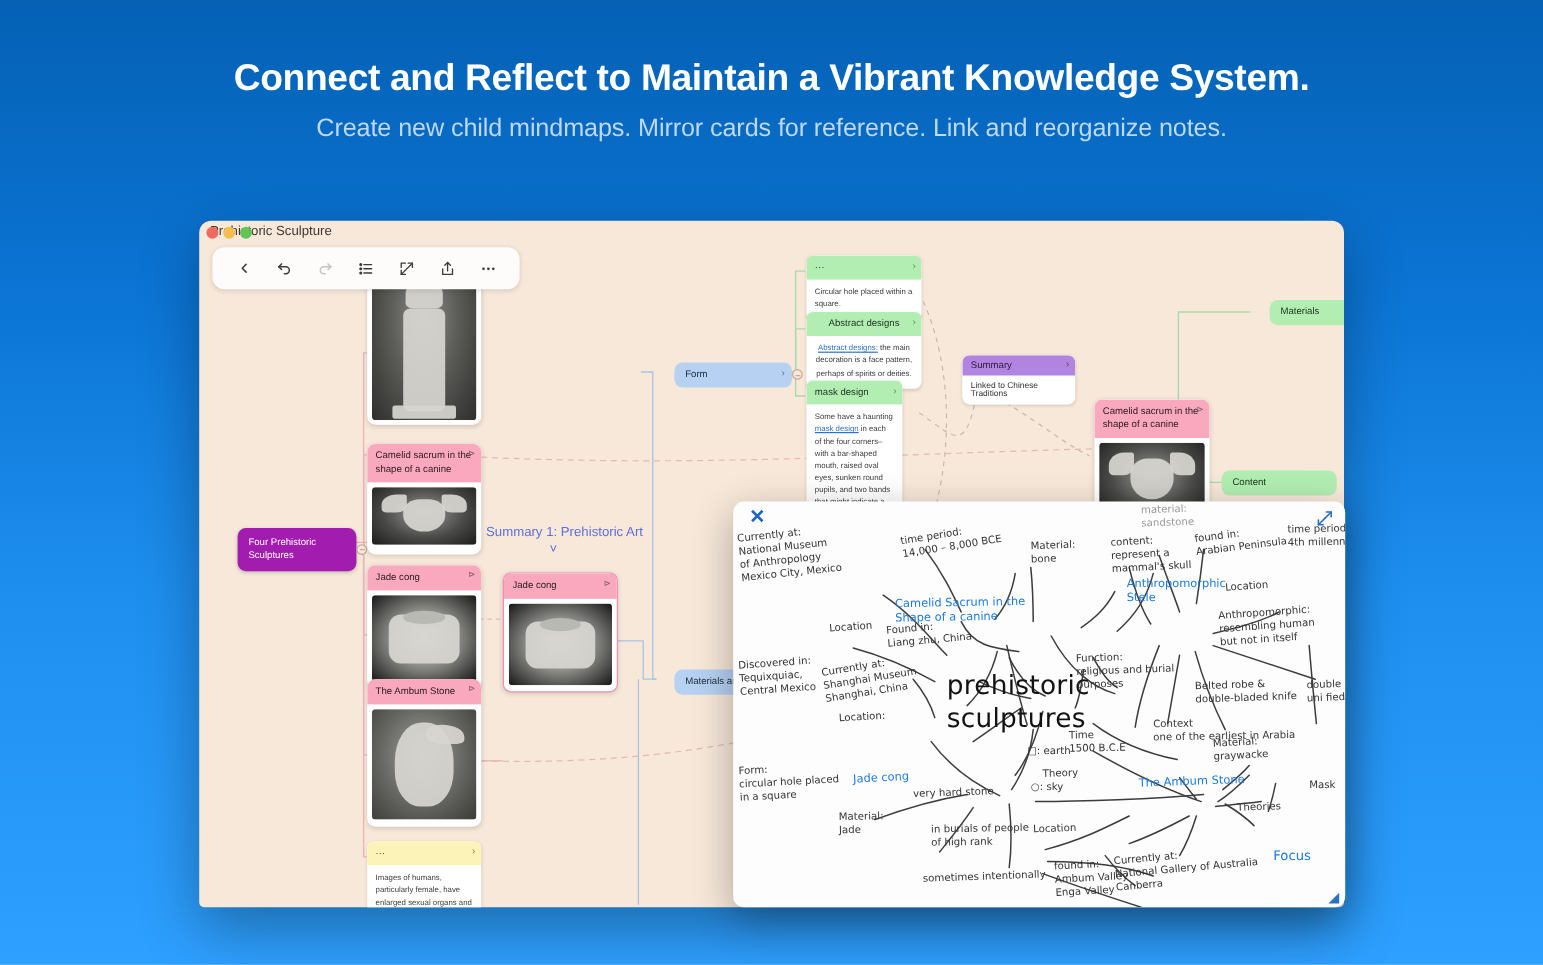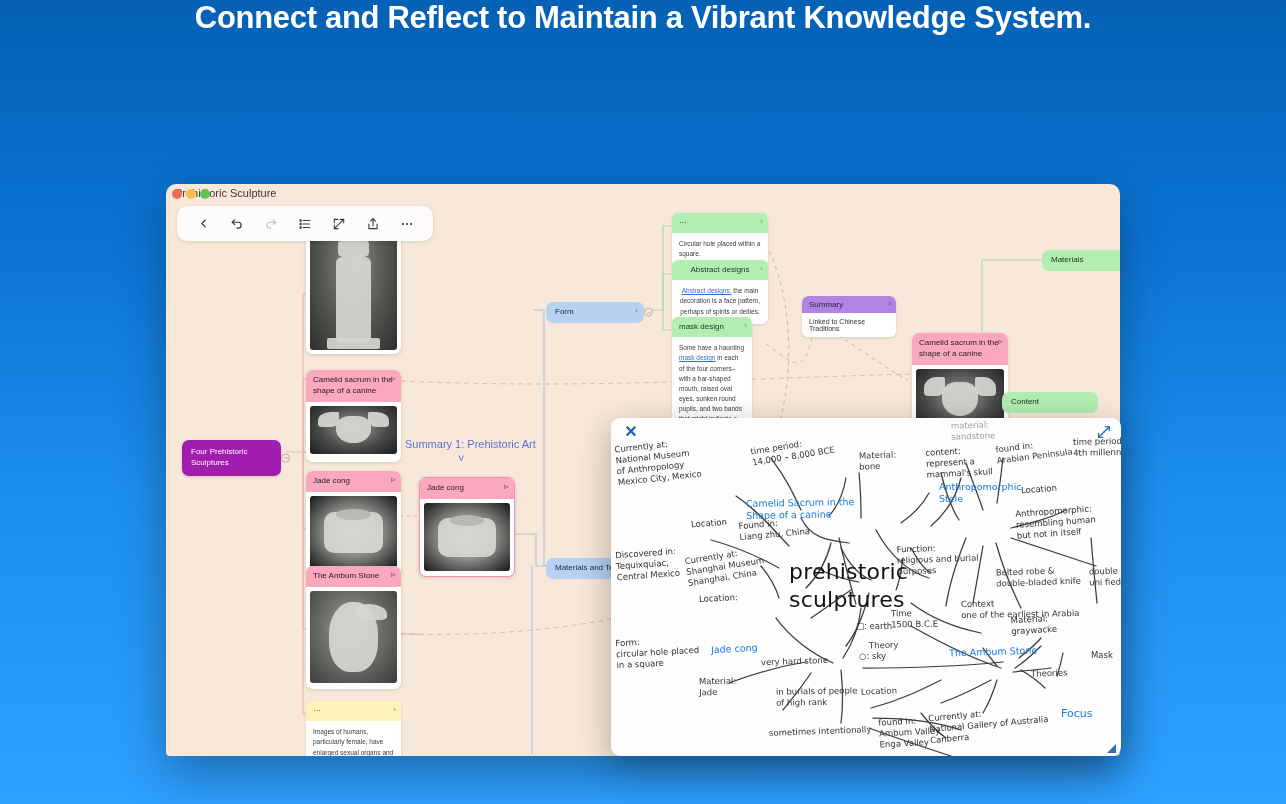--- a/index.html
+++ b/index.html
@@ -4,21 +4,21 @@
 <style>
   * { box-sizing: border-box; margin: 0; padding: 0; }
   html, body { width: 1286px; height: 804px; overflow: hidden; }
   body {
     font-family: "Liberation Sans", sans-serif;
     background: linear-gradient(180deg, #0461b4 0%, #0b74d4 30%, #1e8fef 62%, #2ea0ff 100%);
     position: relative;
   }
 
   
-  .headline-wrap { text-align: center; }
+  .headline-wrap { text-align: center; padding-top: 47px; }
   .headline {
     font-size: 31px; font-weight: bold; color: #ffffff;
     letter-spacing: -0.3px; line-height: 1.15;
   }
   .subhead {
     margin-top: 12px; font-size: 21px; color: #bdd9f5;
     font-weight: 400; letter-spacing: -0.1px;
   }
 
   
@@ -52,21 +52,21 @@
     box-shadow: 0 1px 4px rgba(0,0,0,.12);
     z-index: 25;
   }
   .tb-btn { width: 24px; height: 24px; display:flex; align-items:center; justify-content:center; cursor: pointer; }
   .tb-btn svg { display: block; }
 
   
   .canvas { position: absolute; inset: 0; }
   svg.links { position: absolute; inset: 0; width: 100%; height: 100%; pointer-events: none; }
 
-  .node { position: absolute; border-radius: 7px; font-size: 8px; line-height: 1.35; }
+  .node { position: absolute; border-radius: 7px; font-size: 8px; line-height: 1.35; margin-left: 16px; }
   .node .collapse {
     position: absolute; right: -9px; top: 50%; transform: translateY(-50%);
     width: 9px; height: 9px; border-radius: 50%; border: 1px solid #c8a99a;
     background: #f7e8d9;
   }
   .node .collapse::after {
     content: ""; position: absolute; left: 2px; top: 3.5px; width: 4px; height: 1px; background: #c8a99a;
   }
 
   .chapter-label {
@@ -159,20 +159,21 @@
   .ov-resize {
     position: absolute; right: 5px; bottom: 3px;
     width: 0; height: 0; border-left: 9px solid transparent; border-bottom: 9px solid #2b6fc4;
   }
 </style>
 </head>
 <body>
 
 <div class="headline-wrap">
   <div class="headline">Connect and Reflect to Maintain a Vibrant Knowledge System.</div>
+  <div class="subhead">Create new child mindmaps. Mirror cards for reference. Link and reorganize notes.</div>
 </div>
 
 <div class="window">
 
   <div class="titlebar">
     <span class="dot r"></span>
     <span class="dot y"></span>
     <span class="dot g"></span>
   </div>
   <div class="win-title">Prehistoric Sculpture</div>

